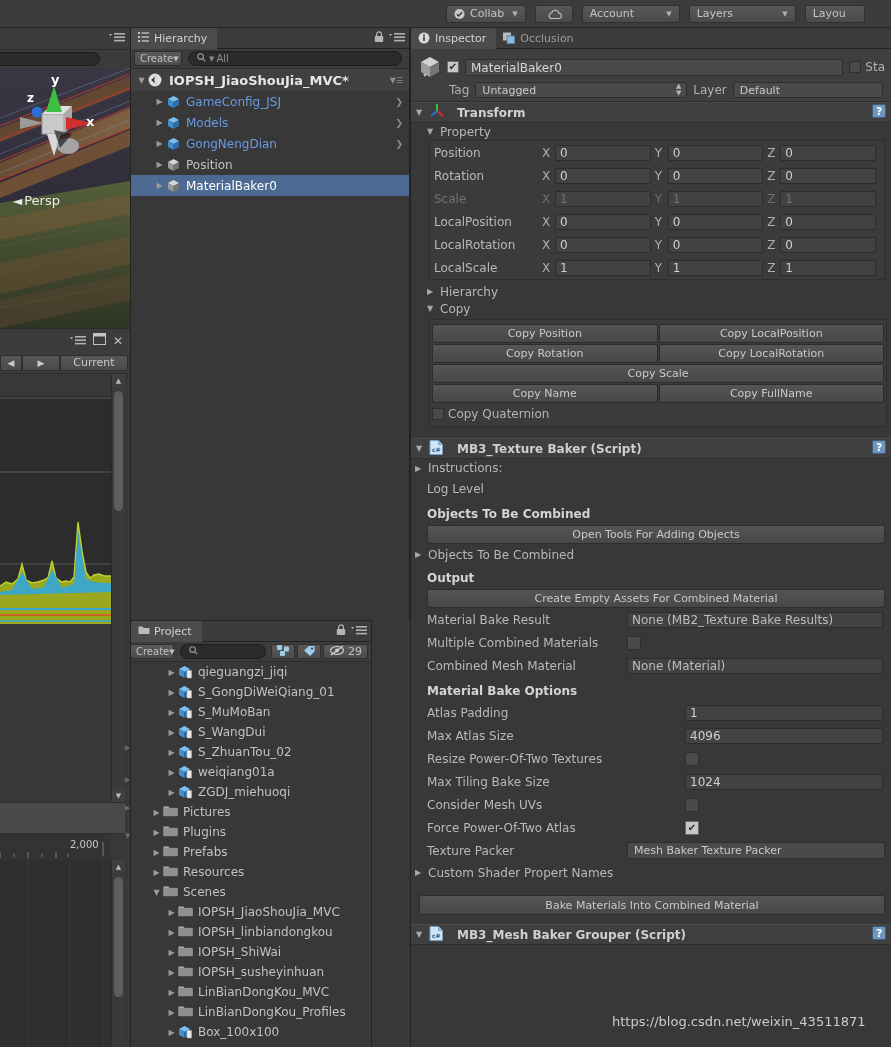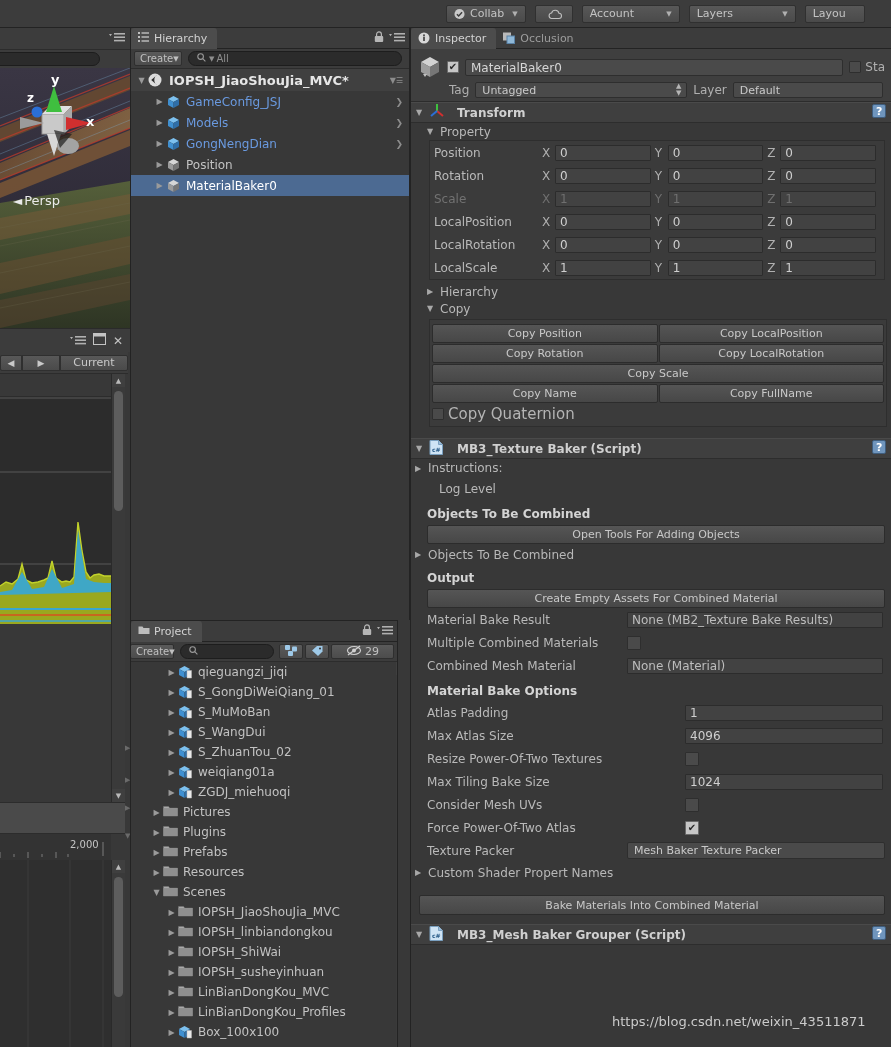--- a/index.html
+++ b/index.html
@@ -471,21 +471,21 @@
         <span class="ico"><svg width="15" height="14" viewBox="0 0 15 14">
             <polygon points="2,4 7.5,1 13,4 7.5,7" fill="#d6d6d6"></polygon>
             <polygon points="2,4 7.5,7 7.5,13 2,10" fill="#9b9b9b"></polygon>
             <polygon points="13,4 7.5,7 7.5,13 13,10" fill="#767676"></polygon>
           </svg></span>
         <span class="lbl" style="">MaterialBaker0</span>
       </div>
     </div>
 </div>
 
-<div class="abs" style="left:130px;top:620px;width:268px;height:427px;background:#383838;border-left:1px solid #232323;border-right:1px solid #232323;border-top:1px solid #232323;overflow:hidden">
+<div class="abs" style="left:130px;top:620px;width:242px;height:427px;background:#383838;border-left:1px solid #232323;border-right:1px solid #232323;border-top:1px solid #232323;overflow:hidden">
 
   <div class="tabbar">
     <div class="tab active">
       <span class="ico" style="width:12px;flex:0 0 12px;margin-right:4px">
         <svg width="12" height="10" viewBox="0 0 12 10">
             <path d="M0.5 1.6h4l1 1.3h6v6H0.5z" fill="#bdbdbd"></path>
           </svg>
       </span>
       <span>Project</span>
     </div>
@@ -880,21 +880,21 @@
     </div>
     <div class="btnrow">
       <div class="btn" style="flex:1">Copy Scale</div>
     </div>
     <div class="btnrow">
       <div class="btn" style="flex:1">Copy Name</div>
       <div class="btn" style="flex:1">Copy FullName</div>
     </div>
     <div style="display:flex;align-items:center;height:18px;margin-top:2px">
       <span class="cb off" style="margin-right:4px"></span>
-      <span style="font-size:15px">Copy Quaternion</span>
+      <span style="font-size:12px">Copy Quaternion</span>
     </div>
   </div>
 
   <div style="height:11px"></div>
   <div class="comp-header">
     <span class="foldout">▼</span>
     <span style="width:28px;display:inline-block">
       <svg width="15" height="15" viewBox="0 0 15 15">
           <path d="M1 0.5h8.5L13.5 4.5V14.5H1z" fill="#cfe4f5" stroke="#7aa0c0"></path>
           <path d="M9.5 0.5v4h4" fill="#9dbdd8" stroke="#7aa0c0"></path>
@@ -908,21 +908,21 @@
           <text x="4" y="11" font-size="11" fill="#ffffff" font-family="DejaVu Sans">?</text>
         </svg>
     </span>
   </div>
 
   <div class="sec-row" style="padding-left:4px;height:18px">
     <span class="foldout">▶</span>
     <span>Instructions:</span>
   </div>
 
-  <div class="prop" style="padding-left:28px">
+  <div class="prop" style="padding-left:16px">
     <span class="pname" style="width:200px;flex:0 0 200px">Log Level</span>
   </div>
 
   <div class="hdr-bold" style="padding:7px 0 4px 16px">Objects To Be Combined</div>
   <div style="padding:0 6px 0 16px">
     <div class="btn">Open Tools For Adding Objects</div>
   </div>
   <div class="sec-row" style="padding-left:4px;height:21px">
     <span class="foldout">▶</span>
     <span>Objects To Be Combined</span>

